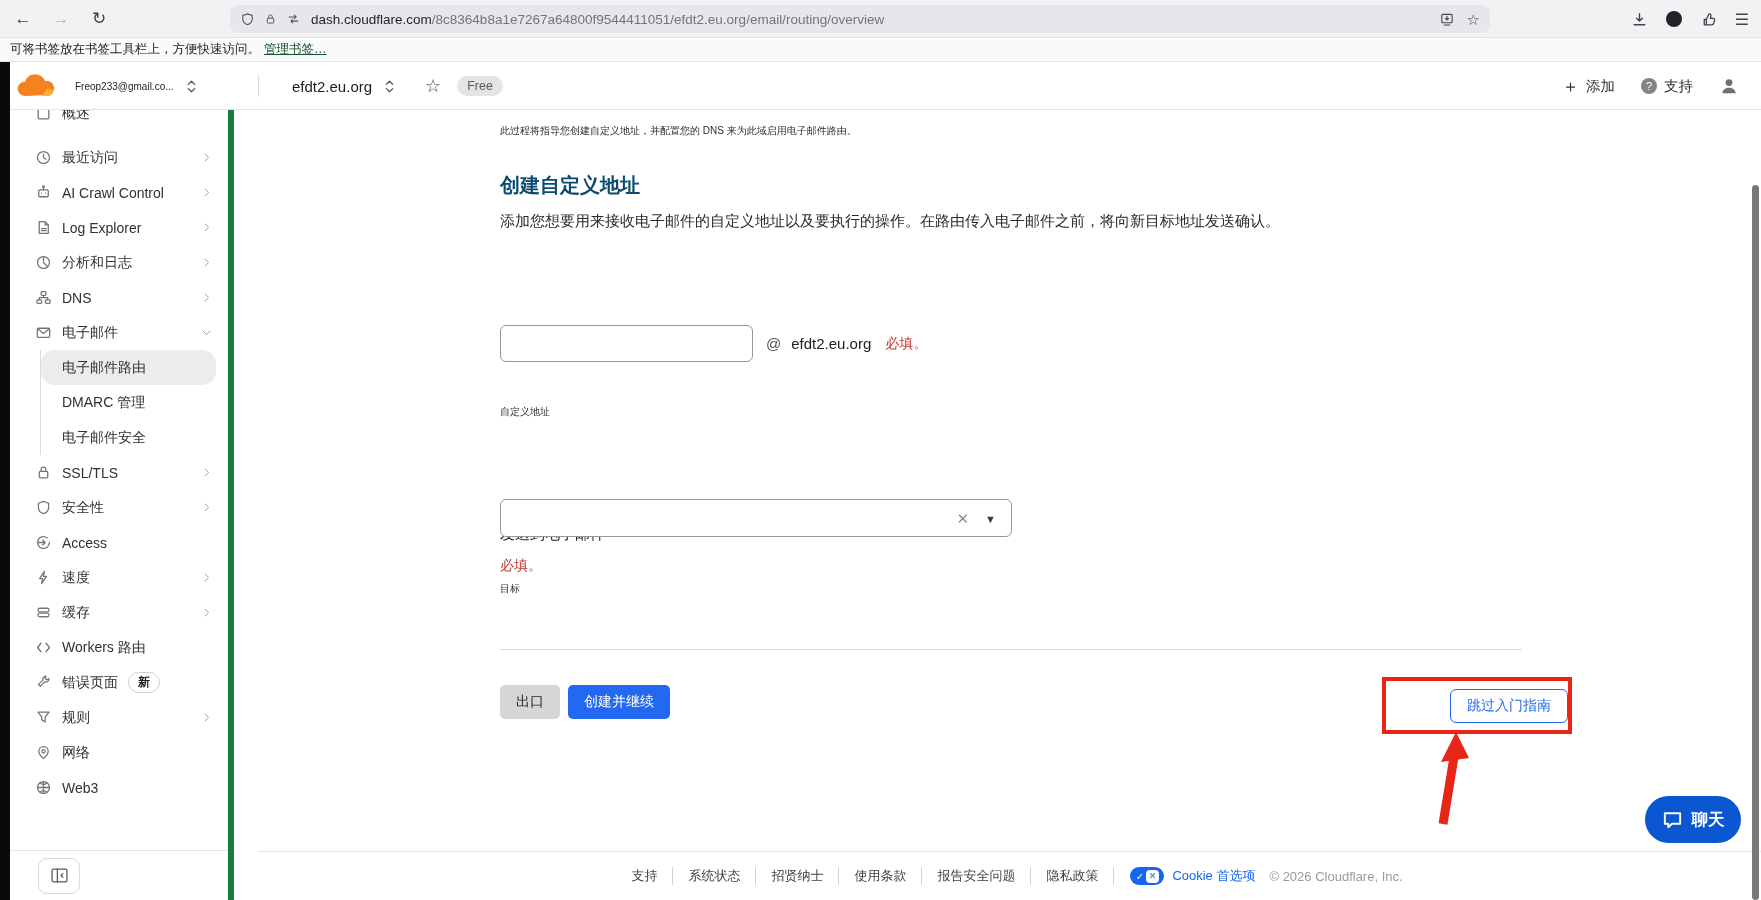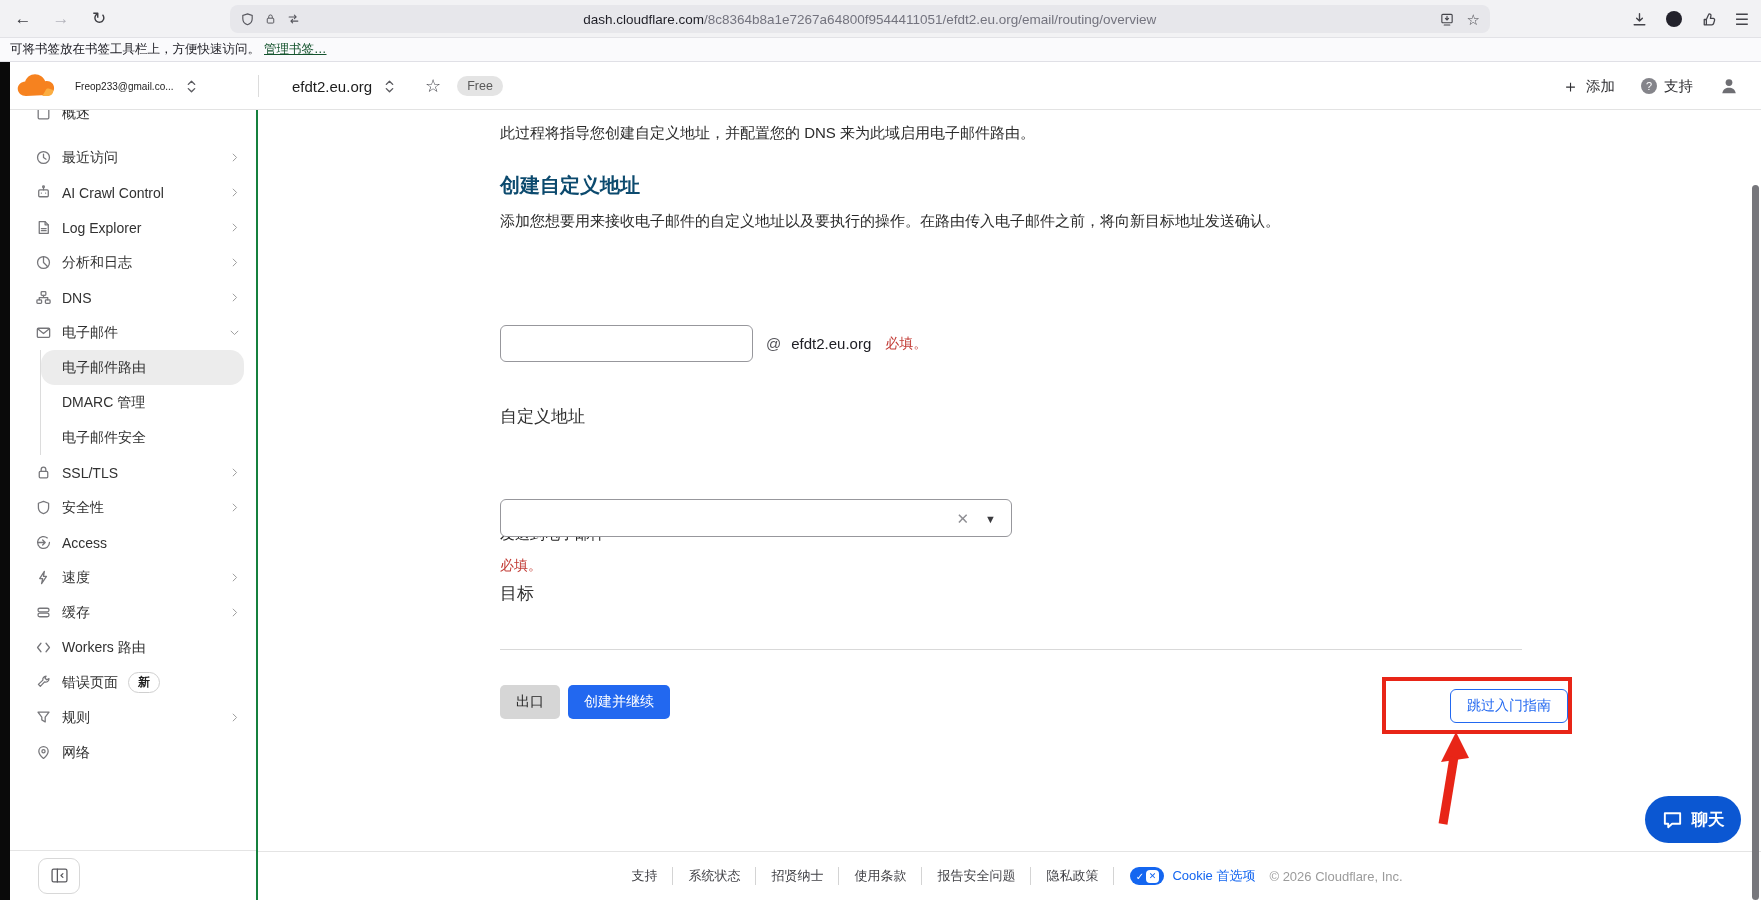--- a/index.html
+++ b/index.html
@@ -3,21 +3,21 @@
 <meta charset="utf-8">
 <style>
   html,body{margin:0;padding:0;background:#fff;}
   *{box-sizing:border-box;font-family:"Liberation Sans","DejaVu Sans",sans-serif;}
   .app{position:relative;width:1761px;height:900px;overflow:hidden;background:#fff;}
 
   
   .toolbar{position:absolute;left:0;top:0;width:1761px;height:38px;background:#f2f2f4;border-bottom:1px solid #e2e2e6;display:flex;align-items:center;}
   .tb-btn{width:30px;height:28px;display:flex;align-items:center;justify-content:center;font-size:17px;color:#3d3d42;margin-left:8px;border-radius:5px;}
   .tb-btn.dis{color:#b3b3bb;}
-  .urlbar{position:absolute;left:230px;top:5px;width:1260px;height:28px;background:#e7e7eb;border-radius:8px;display:flex;align-items:center;padding:0 10px;text-align:center;}
+  .urlbar{position:absolute;left:230px;top:5px;width:1260px;height:28px;background:#e7e7eb;border-radius:8px;display:flex;align-items:center;padding:0 10px;}
   .urlbar svg{flex:none;}
   .url-text{font-size:13.5px;margin-left:10px;white-space:nowrap;overflow:hidden;flex:1;}
   .url-dim{color:#73737e;} .url-dom{color:#1f1f27;}
   .url-right{display:flex;align-items:center;gap:12px;margin-left:10px;}
   .tb-right{position:absolute;right:12px;top:0;height:38px;display:flex;align-items:center;gap:18px;}
   .dark-dot{width:16px;height:16px;border-radius:50%;background:#23222b;}
   .hintbar{position:absolute;left:0;top:38px;width:1761px;height:24px;background:#fafafc;border-bottom:1px solid #e0e0e6;display:flex;align-items:center;padding-left:10px;font-size:12.5px;color:#1b1b22;}
   .hintbar a{color:#14532d;text-decoration:underline;margin-left:4px;cursor:pointer;}
 
   
@@ -30,43 +30,43 @@
   .zone{font-size:15px;color:#1d1d1d;}
   .hdr-star{font-size:18px;color:#43434a;margin-left:30px;}
   .plan-pill{margin-left:16px;background:#e4e4e4;color:#595959;font-size:12.5px;border-radius:11px;padding:3px 10px;}
   .cf-right{position:absolute;right:22px;top:0;height:48px;display:flex;align-items:center;gap:26px;}
   .hdr-item{display:flex;align-items:center;gap:7px;font-size:14.5px;color:#2f2f33;cursor:pointer;}
   .plus{font-size:17px;color:#2f2f33;}
   .qcircle{width:16px;height:16px;border-radius:50%;background:#84848a;color:#fff;font-size:11px;display:flex;align-items:center;justify-content:center;}
 
   
   .blackstrip{position:absolute;left:0;top:62px;width:10px;height:838px;background:#0a0a0a;}
-  .sidebar{position:absolute;left:10px;top:110px;width:248px;height:790px;background:#fff;border-right:2px solid #15803d;overflow:hidden;}
+  .sidebar{position:absolute;left:10px;top:110px;width:224px;height:790px;background:#fff;border-right:6px solid #15803d;overflow:hidden;}
   .nav{position:absolute;left:0;top:0;right:0;bottom:50px;overflow:hidden;}
   .row{height:35px;display:flex;align-items:center;padding-left:25px;padding-right:16px;cursor:pointer;}
   .row-partial{margin-top:-14px;}
   .nav-spacer{height:9px;}
   .icn{width:17px;height:17px;flex:none;}
   .icn path,.icn rect,.icn circle{fill:none;stroke:#76767a;stroke-width:1.2;stroke-linejoin:round;stroke-linecap:round;}
   .row .lbl{font-size:14px;color:#313131;margin-left:10px;white-space:nowrap;}
   .chev{margin-left:auto;width:11px;height:11px;}
   .chev path{fill:none;stroke:#9a9a9a;stroke-width:1.4;stroke-linecap:round;stroke-linejoin:round;}
   .subwrap{margin-left:30px;border-left:1px solid #dcdcdc;}
   .subrow{height:35px;display:flex;align-items:center;padding-left:21px;font-size:14px;color:#313131;cursor:pointer;margin-right:12px;}
   .subrow.sel{background:#ececec;border-radius:14px;}
   .new-badge{margin-left:10px;border:1px solid #cfcfcf;border-radius:11px;padding:1px 9px;font-size:12px;font-weight:bold;color:#1f1f1f;background:#fff;}
   .side-footer{position:absolute;left:0;bottom:0;width:248px;height:50px;border-top:1px solid #e4e4e4;display:flex;align-items:center;}
   .collapse-btn{margin-left:28px;width:42px;height:36px;border:1px solid #d8d8d8;border-radius:9px;background:#fff;display:flex;align-items:center;justify-content:center;cursor:pointer;}
 
   
   .main{position:absolute;left:258px;top:110px;width:1503px;height:790px;background:#fff;}
-  .intro{position:absolute;left:242px;top:14px;font-size:15px;color:#2b2b2b;}
+  .intro{position:absolute;left:242px;top:14px;font-size:10px;color:#2b2b2b;}
   .h2{position:absolute;left:242px;top:62px;font-size:20px;font-weight:bold;color:#0c4a6e;}
   .desc{position:absolute;left:242px;top:102px;font-size:15px;color:#2b2b2b;}
-  .fld-lbl{position:absolute;font-size:17px;color:#313131;}
+  .fld-lbl{position:absolute;font-size:10px;color:#313131;}
   .txt-input{position:absolute;left:242px;top:215px;width:253px;height:37px;border:1px solid #97979c;border-radius:6px;background:#fff;outline:none;font-size:15px;padding:0 10px;color:#222;}
   .at-row{position:absolute;left:508px;top:215px;height:37px;display:flex;align-items:center;font-size:15px;}
   .at-sym{color:#54545a;margin-right:10px;}
   .at-dom{color:#202026;}
   .req{color:#c23b35;font-size:14px;}
   .at-row .req{margin-left:14px;}
   .action-row{position:absolute;left:242px;top:391px;display:flex;align-items:center;gap:5px;font-size:14px;color:#313131;}
   .info-i{width:15px;height:15px;}
   .action-val{position:absolute;left:242px;top:415px;font-size:15px;color:#222;}
   .combo{position:absolute;left:242px;top:389px;width:512px;height:38px;border:1px solid #97979c;border-radius:6px;background:#fff;display:flex;align-items:center;cursor:pointer;}
@@ -329,20 +329,27 @@
             <path d="M6 3l5 5-5 5"></path>
           </svg>
       </div>
       <div class="row">
         <svg class="icn" viewBox="0 0 16 16">
             <path d="M8 13.6S3.6 9.8 3.6 6.8a4.4 4.4 0 0 1 8.8 0c0 3-4.4 6.8-4.4 6.8z"></path>
             <circle cx="8" cy="6.8" r="1.5"></circle>
           </svg>
         <span class="lbl">网络</span>
       </div>
+      <div class="row">
+        <svg class="icn" viewBox="0 0 16 16">
+            <circle cx="8" cy="8" r="5.6"></circle>
+            <path d="M8 2.4v11.2M2.4 8h11.2M4.8 3.8c2 1.6 4.4 1.6 6.4 0M4.8 12.2c2-1.6 4.4-1.6 6.4 0"></path>
+          </svg>
+        <span class="lbl">Web3</span>
+      </div>
     </div>
     <div class="side-footer">
       <div class="collapse-btn">
         <svg width="17" height="15" viewBox="0 0 16 14">
             <rect x="1" y="1" width="14" height="12" rx="1.5" fill="none" stroke="#5a5a5f" stroke-width="1.2"></rect>
             <path d="M6 1v12M11.2 5.2L9.4 7l1.8 1.8" fill="none" stroke="#5a5a5f" stroke-width="1.2" stroke-linecap="round" stroke-linejoin="round"></path>
           </svg>
       </div>
     </div>
   </div>

